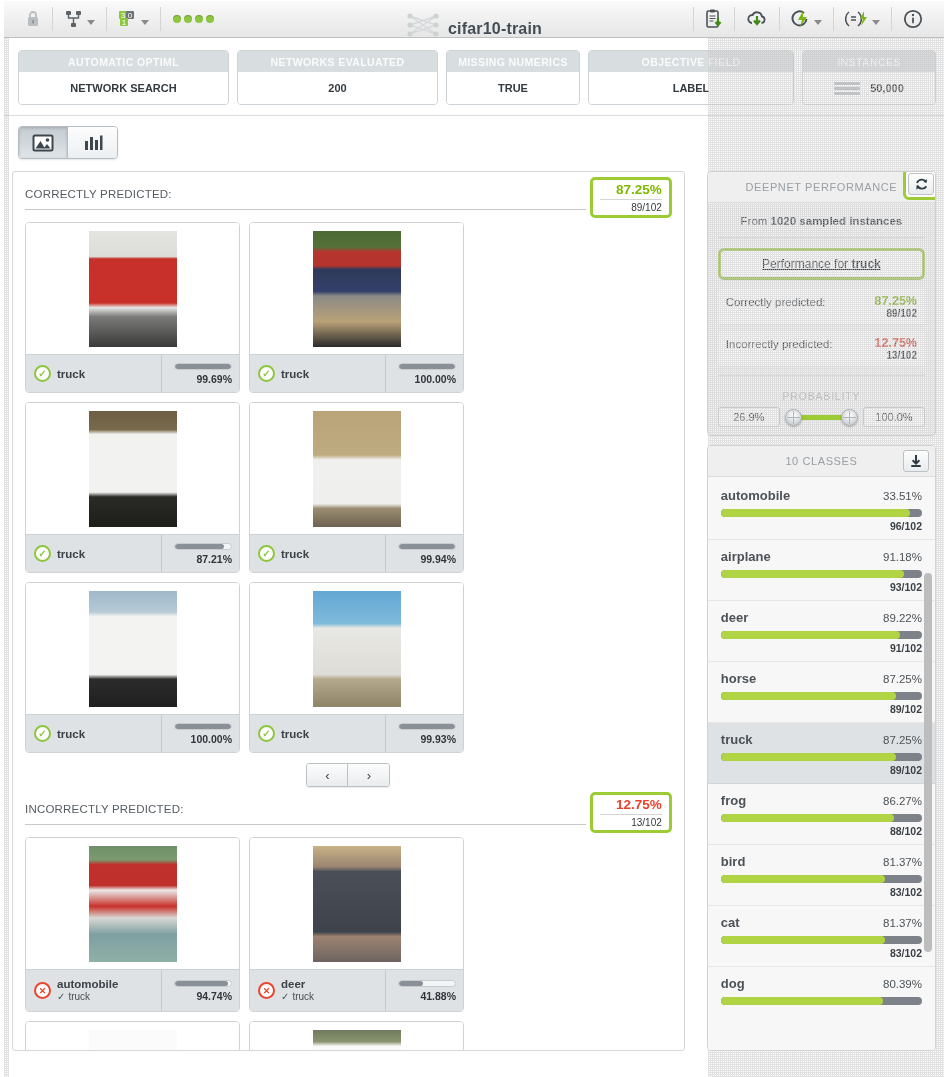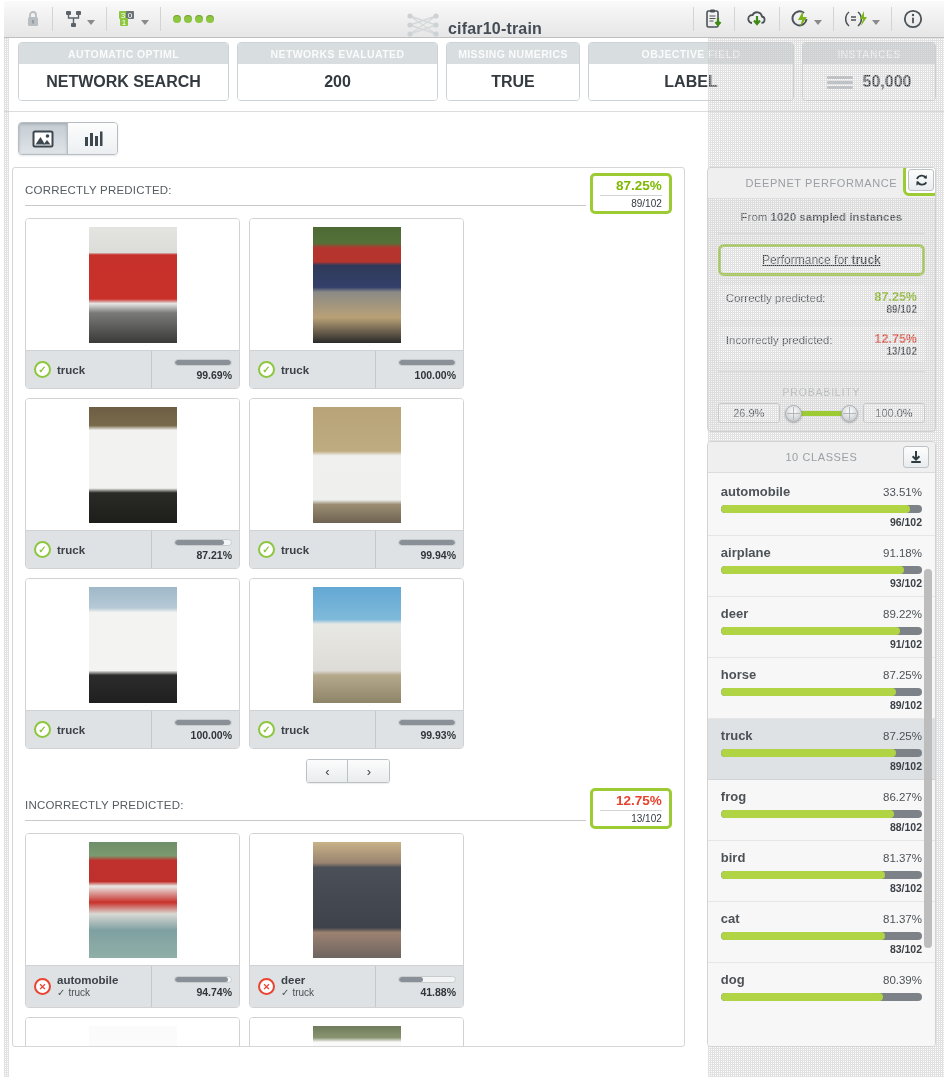--- a/index.html
+++ b/index.html
@@ -51,21 +51,21 @@
     font-size: 16px; font-weight: bold; color: #444d55; letter-spacing: .2px;
   }
   .caret { width: 0; height: 0; border-left: 4px solid transparent; border-right: 4px solid transparent;
            border-top: 5px solid #8a8a8a; margin-left: 3px; margin-top: 7px; }
   .dots { display: flex; gap: 3px; padding: 0 12px; }
   .dots i { width: 8px; height: 8px; border-radius: 50%; background: #8dc63f; display: block;
             box-shadow: 0 1px 1px rgba(0,0,0,.2) inset; }
 
   
   .summary {
-    padding: 4px 14px 10px 14px;
+    padding: 12px 14px 10px 14px;
     display: flex; gap: 8px;
     border-bottom: 1px solid #dcdcdc;
     background: #fff;
   }
   .sum-card {
     border: 1px solid #ccd2d6;
     border-radius: 4px;
     overflow: hidden;
     background: #fff;
     flex: 1 1 auto;
@@ -74,21 +74,21 @@
     background: #d8dde0;
     color: #fafbfb;
     text-align: center;
     font-size: 10.5px;
     letter-spacing: .4px;
     padding: 5px 4px 4px 4px;
     font-weight: bold;
   }
   .sum-card .bd {
     text-align: left;
-    font-size: 16px;
+    font-size: 11px;
     color: #333a40;
     font-weight: bold;
     padding: 9px 6px;
     background: #fff;
     display: flex; align-items: center; justify-content: center; gap: 10px;
     min-height: 32px;
   }
   .sum-card.c1 { flex: 0 0 211px; }
   .sum-card.c2 { flex: 0 0 201px; }
   .sum-card.c3 { flex: 0 0 134px; }
@@ -165,21 +165,21 @@
   .card .foot {
     background: #dfe2e4; border-top: 1px solid #cfd2d4;
     display: flex; align-items: stretch; height: 38px;
   }
   .card.err .foot { height: 42px; }
   .foot-left { flex: 1 1 auto; display: flex; align-items: center; gap: 6px; padding: 0 8px; }
   .foot-left .txtwrap { display: flex; flex-direction: column; gap: 1px; line-height: 12px; }
   .lbl { font-size: 11.5px; color: #3b4248; font-weight: bold; }
   .sub { font-size: 10px; color: #4a5056; display: flex; align-items: center; gap: 3px; }
   .foot-right {
-    width: 88px; border-left: 1px solid #c6c9cb;
+    width: 78px; border-left: 1px solid #c6c9cb;
     display: flex; flex-direction: column; align-items: flex-end; justify-content: center;
     padding: 0 7px 0 5px; gap: 3px;
   }
   .pbar { width: 58px; height: 7px; border-radius: 4px; background: #f3f4f5; border: 1px solid #c9cccd; overflow: hidden; }
   .pbar i { display: block; height: 100%; background: #8a9097; border-radius: 3px; }
   .pval { font-size: 10.5px; font-weight: bold; color: #2f353a; }
 
   .ok-ic, .no-ic {
     width: 17px; height: 17px; border-radius: 50%;
     display: flex; align-items: center; justify-content: center;

